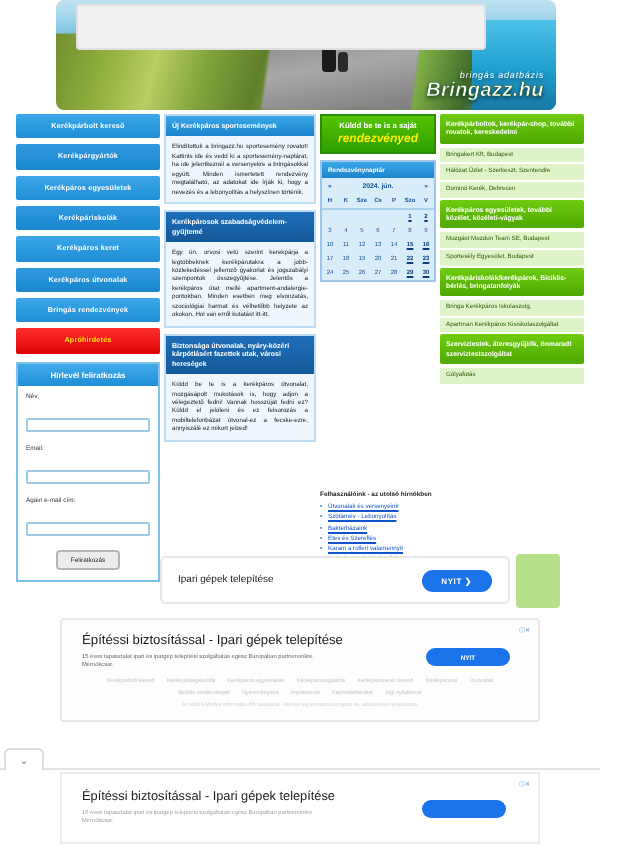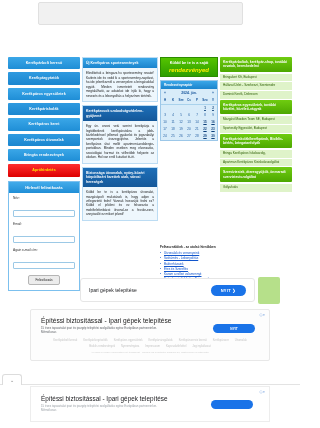--- a/index.html
+++ b/index.html
@@ -217,20 +217,30 @@
     background: #fff; display: flex; align-items: center; justify-content: center;
     font-size: 5px; color: #777;
   }
   .divider { position: absolute; left: 0; top: 384px; width: 300px; height: 1px; background: #e3e3e3; }
 </style>
 </head>
 <body>
 
 <div class="page">
 
+  <div class="hero">
+    <div class="sea"></div>
+    <div class="road"></div>
+    <div class="rider"></div>
+    <div class="rider2"></div>
+    <div class="logo">
+      <span class="tag">bringás adatbázis</span>
+      <span class="brand">Bringazz.hu</span>
+    </div>
+  </div>
   <div class="hero-overlay-ad"></div>
 
   <div class="content">
 
     <div class="col-left">
       <div class="menu-item">Kerékpárbolt kereső</div>
       <div class="menu-item alt">Kerékpárgyártók</div>
       <div class="menu-item">Kerékpáros egyesületek</div>
       <div class="menu-item alt">Kerékpáriskolák</div>
       <div class="menu-item">Kerékpáros keret</div>

